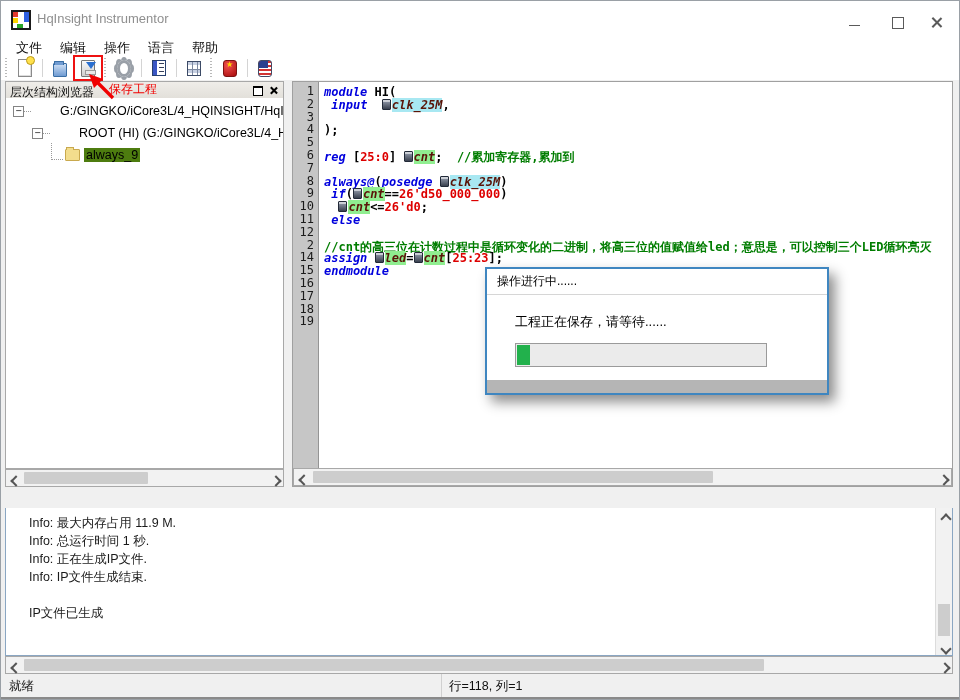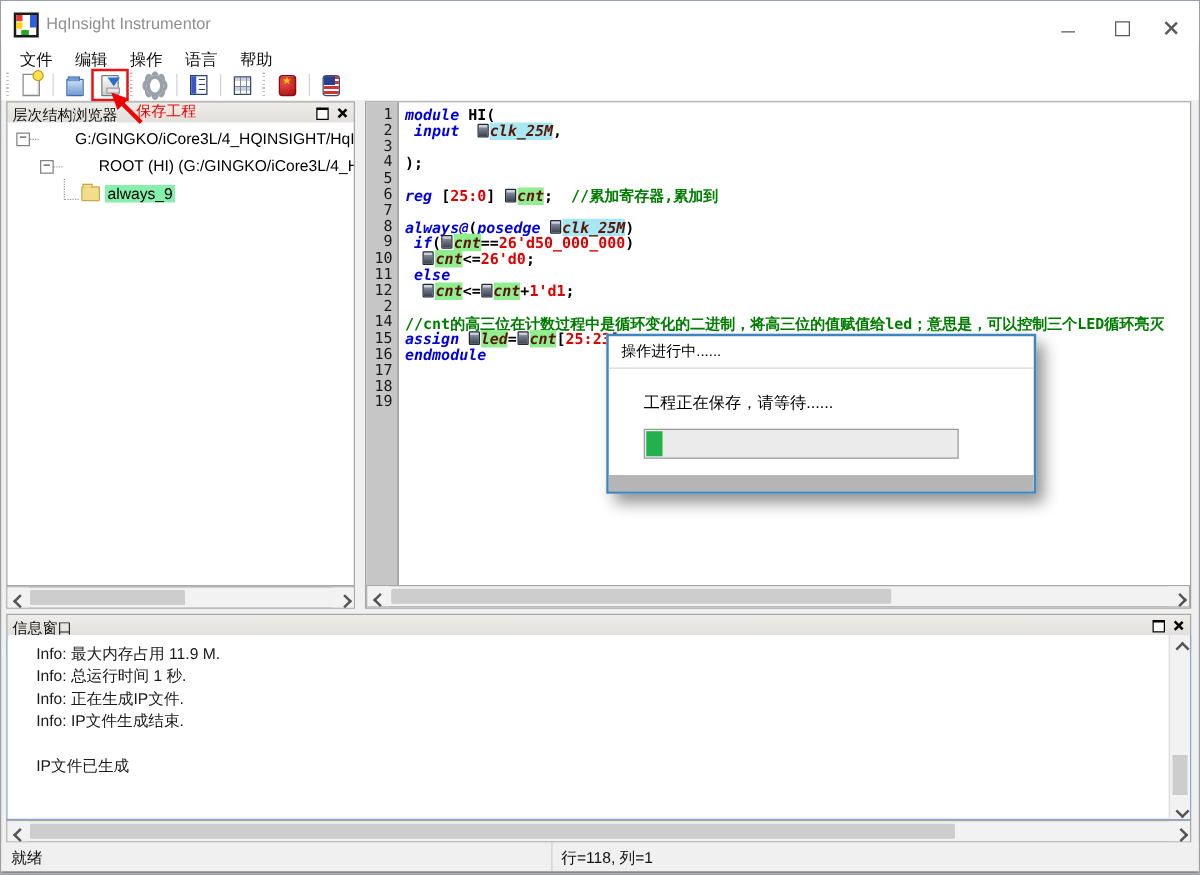--- a/index.html
+++ b/index.html
@@ -65,21 +65,21 @@
   
   .left-panel{position:absolute;left:4px;top:80px;width:279px;height:406px;}
   .tree-area{position:absolute;left:0;right:0;top:17px;bottom:18px;background:#fff;border:1px solid #a8a8a8;border-top:none;overflow:hidden;}
   .tree-row{position:relative;display:flex;align-items:center;height:18px;margin-top:4px;font-size:12.5px;color:#000;white-space:nowrap;cursor:default;}
   .exp{flex:none;width:11px;height:11px;box-sizing:border-box;border:1px solid #848484;background:#fff;color:#333;font:10px/8px "DejaVu Sans Mono",monospace;text-align:center;}
   .dots{flex:none;width:7px;height:0;border-top:1px dotted #9a9a9a;margin-right:2px;}
   .lconn{flex:none;width:11px;height:16px;margin-top:-8px;border-left:1px dotted #9a9a9a;border-bottom:1px dotted #9a9a9a;}
   .folder-ic{flex:none;width:13px;height:10px;background:#f3dd8d;border:1px solid #c9a94e;border-radius:1px;position:relative;margin:0 4px 0 2px;}
   .folder-ic::before{content:"";position:absolute;left:0;top:-3px;width:6px;height:2px;background:#f3dd8d;border:1px solid #c9a94e;border-bottom:none;}
   .tree-gap{flex:none;width:27px;}
-  .tree-label.selected{background:#86efac;padding:0 2px;}
+  .tree-label.selected{background:#4d7c0f;padding:0 2px;}
   
   .hscroll{position:absolute;left:0;right:0;bottom:0;height:18px;background:#f2f2f2;border:1px solid #a8a8a8;box-sizing:border-box;}
   .sb-btn{position:absolute;top:0;bottom:0;width:17px;background:#f2f2f2;border:none;cursor:pointer;}
   .sb-left{left:0;} .sb-right{right:0;}
   .chev{display:block;width:6px;height:6px;border-left:2px solid #555;border-bottom:2px solid #555;margin:5px auto 0;}
   .chev.l{transform:rotate(45deg);} .chev.r{transform:rotate(225deg);}
   .chev.u{transform:rotate(135deg);margin-top:6px;} .chev.d{transform:rotate(-45deg);margin-top:4px;}
   .sb-thumb{position:absolute;top:2px;bottom:2px;background:#cdcdcd;border-radius:1px;}
   .vscroll{position:absolute;right:0;top:0;bottom:0;width:16px;background:#f2f2f2;border-left:1px solid #dcdcdc;}
   .vsb-btn{position:absolute;left:0;right:0;height:16px;background:#f2f2f2;border:none;cursor:pointer;}
@@ -248,21 +248,20 @@
         <div class="code-line"><span class="tok-pln"> </span><span class="tok-kw">input</span><span class="tok-pln">  </span><span class="probe-ic"></span><span class="tok-idc">clk_25M</span><span class="tok-pln">,</span></div>
         <div class="code-line"></div>
         <div class="code-line"><span class="tok-pln">);</span></div>
         <div class="code-line"></div>
         <div class="code-line"><span class="tok-kw">reg</span><span class="tok-pln"> [</span><span class="tok-num">25:0</span><span class="tok-pln">] </span><span class="probe-ic"></span><span class="tok-idg">cnt</span><span class="tok-pln">;  </span><span class="tok-cmt">//累加寄存器,累加到</span></div>
         <div class="code-line"></div>
         <div class="code-line"><span class="tok-kw">always@</span><span class="tok-pln">(</span><span class="tok-kw">posedge</span><span class="tok-pln"> </span><span class="probe-ic"></span><span class="tok-idc">clk_25M</span><span class="tok-pln">)</span></div>
         <div class="code-line"><span class="tok-pln"> </span><span class="tok-kw">if</span><span class="tok-pln">(</span><span class="probe-ic"></span><span class="tok-idg">cnt</span><span class="tok-pln">==</span><span class="tok-num">26'd50_000_000</span><span class="tok-pln">)</span></div>
         <div class="code-line"><span class="tok-pln">  </span><span class="probe-ic"></span><span class="tok-idg">cnt</span><span class="tok-pln">&lt;=</span><span class="tok-num">26'd0</span><span class="tok-pln">;</span></div>
         <div class="code-line"><span class="tok-pln"> </span><span class="tok-kw">else</span></div>
-        <div class="code-line"><span class="tok-pln">  </span><span class="probe-ic"></span><span class="tok-idg">cnt</span><span class="tok-pln">&lt;=</span><span class="probe-ic"></span><span class="tok-idg">cnt</span><span class="tok-pln">+</span><span class="tok-num">1'd1</span><span class="tok-pln">;</span></div>
         <div class="code-line"></div>
         <div class="code-line"><span class="tok-cmt">//cnt的高三位在计数过程中是循环变化的二进制，将高三位的值赋值给led；意思是，可以控制三个LED循环亮灭</span></div>
         <div class="code-line"><span class="tok-kw">assign</span><span class="tok-pln"> </span><span class="probe-ic"></span><span class="tok-idg">led</span><span class="tok-pln">=</span><span class="probe-ic"></span><span class="tok-idg">cnt</span><span class="tok-pln">[</span><span class="tok-num">25:23</span><span class="tok-pln">];</span></div>
         <div class="code-line"><span class="tok-kw">endmodule</span></div>
         <div class="code-line"></div>
         <div class="code-line"></div>
       </div>
     <div class="hscroll">
       <button class="sb-btn sb-left">
           <span class="chev l"></span>
@@ -278,29 +277,20 @@
     <div class="dlg-title">操作进行中......</div>
     <div class="dlg-sep"></div>
     <div class="dlg-msg">工程正在保存，请等待......</div>
     <div class="dlg-progress">
       <span class="dlg-fill" style="width: 5%;"></span>
     </div>
     <div class="dlg-strip"></div>
   </div>
 
   <div class="info-panel">
-    <div class="panel-header">
-      <span class="panel-title">信息窗口</span>
-      <button class="ph-btn ph-float">
-          <span class="float-ic"></span>
-        </button>
-      <button class="ph-btn ph-close">
-          <span class="close-ic"></span>
-        </button>
-    </div>
     <div class="info-content">
       <div class="logs" id="logs">
           <div class="log-line">Info: 最大内存占用 11.9 M.</div>
           <div class="log-line">Info: 总运行时间 1 秒.</div>
           <div class="log-line">Info: 正在生成IP文件.</div>
           <div class="log-line">Info: IP文件生成结束.</div>
           <div class="log-line">&nbsp;</div>
           <div class="log-line">IP文件已生成</div>
         </div>
       <div class="vscroll">

